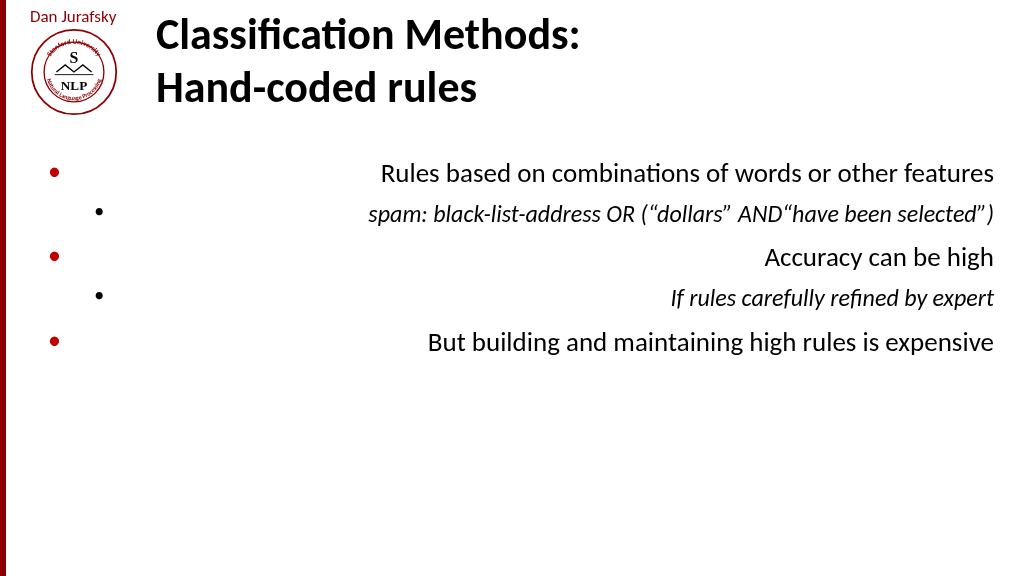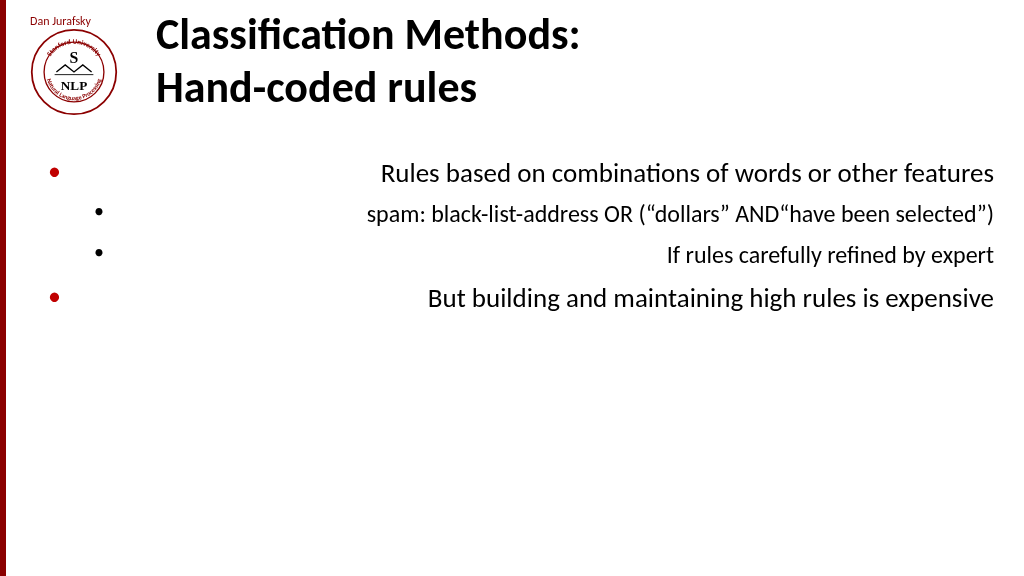--- a/index.html
+++ b/index.html
@@ -10,23 +10,23 @@
     body {
       width: 1024px;
       height: 576px;
       font-family: Calibri, 'Segoe UI', Arial, sans-serif;
       background: white;
       position: relative;
       border-left: 6px solid #8b0000;
     }
     .author-label {
       position: absolute;
-      top: 14px;
+      top: 6px;
       left: 24px;
-      font-size: 12px;
+      font-size: 17px;
       color: #8b0000;
       font-weight: normal;
     }
     .logo {
       position: absolute;
       top: 28px;
       left: 24px;
       width: 88px;
       height: 88px;
     }
@@ -70,20 +70,21 @@
       font-size: 26px;
     }
     .bullet-item-l2 {
       position: relative;
       padding-left: 82px;
       font-size: 24px;
       color: #000;
       margin-bottom: 10px;
       margin-top: 4px;
       line-height: 1.3;
+      font-style: italic;
     }
     .bullet-item-l2::before {
       content: "•";
       position: absolute;
       left: 58px;
       top: 0;
       color: #000;
       font-size: 20px;
     }
   </style>
@@ -117,20 +118,23 @@
 </div>
 
 <div class="content">
   <ul class="bullet-list">
     <li class="bullet-item-l1">
       <span>Rules based on combinations of words or other features</span>
     </li>
     <li class="bullet-item-l2">
       <span>spam: black-list-address OR (“dollars” AND“have been selected”)</span>
     </li>
+    <li class="bullet-item-l1">
+      <span>Accuracy can be high</span>
+    </li>
     <li class="bullet-item-l2">
       <span>If rules carefully refined by expert</span>
     </li>
     <li class="bullet-item-l1">
       <span>But building and maintaining high rules is expensive</span>
     </li>
   </ul>
 </div>
 
 </body></html>

